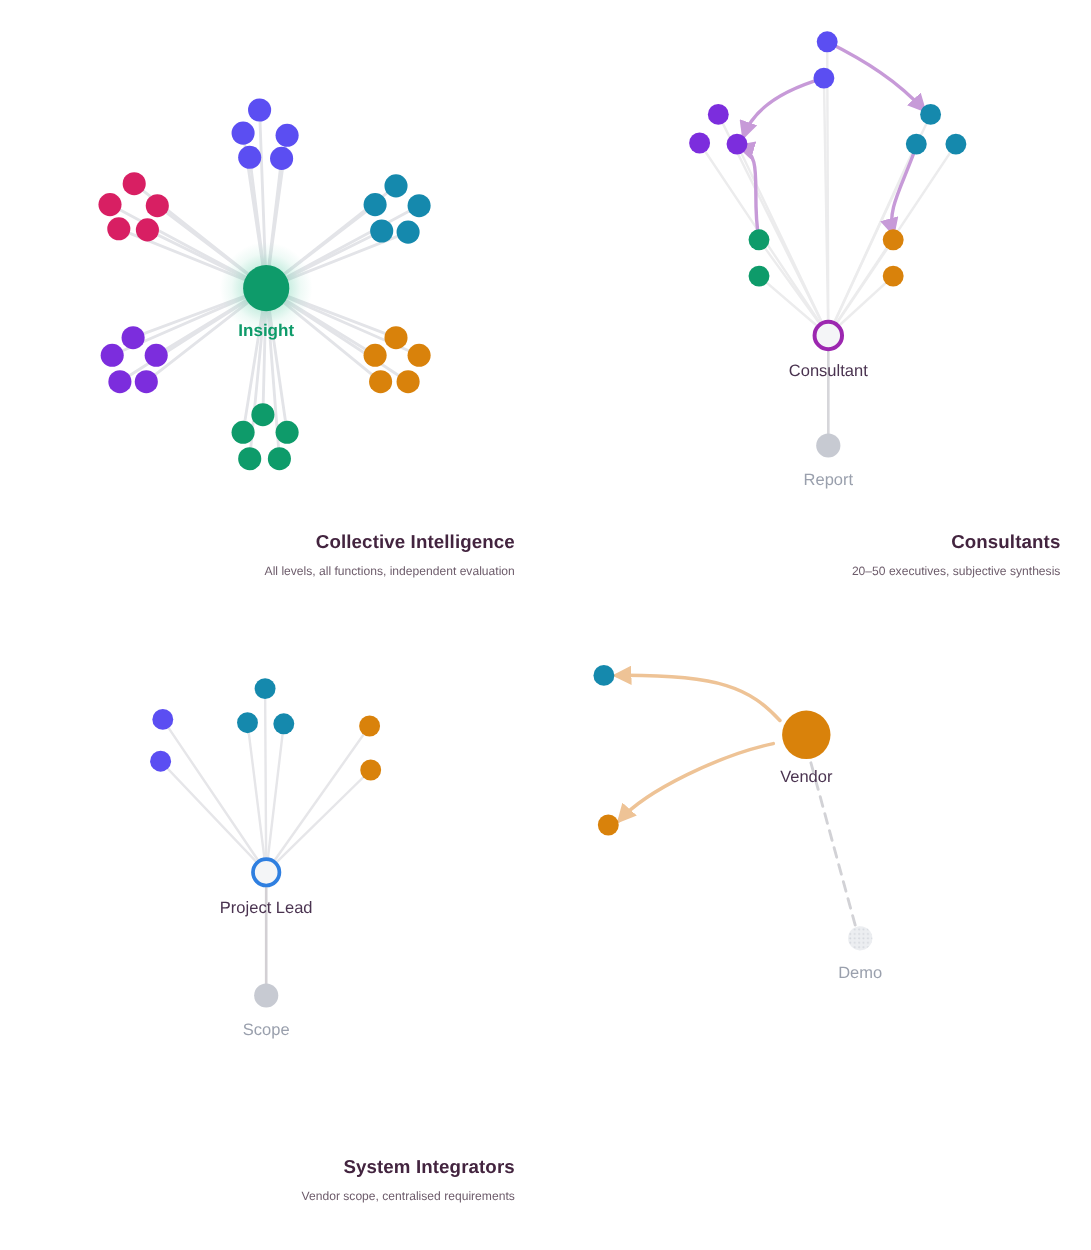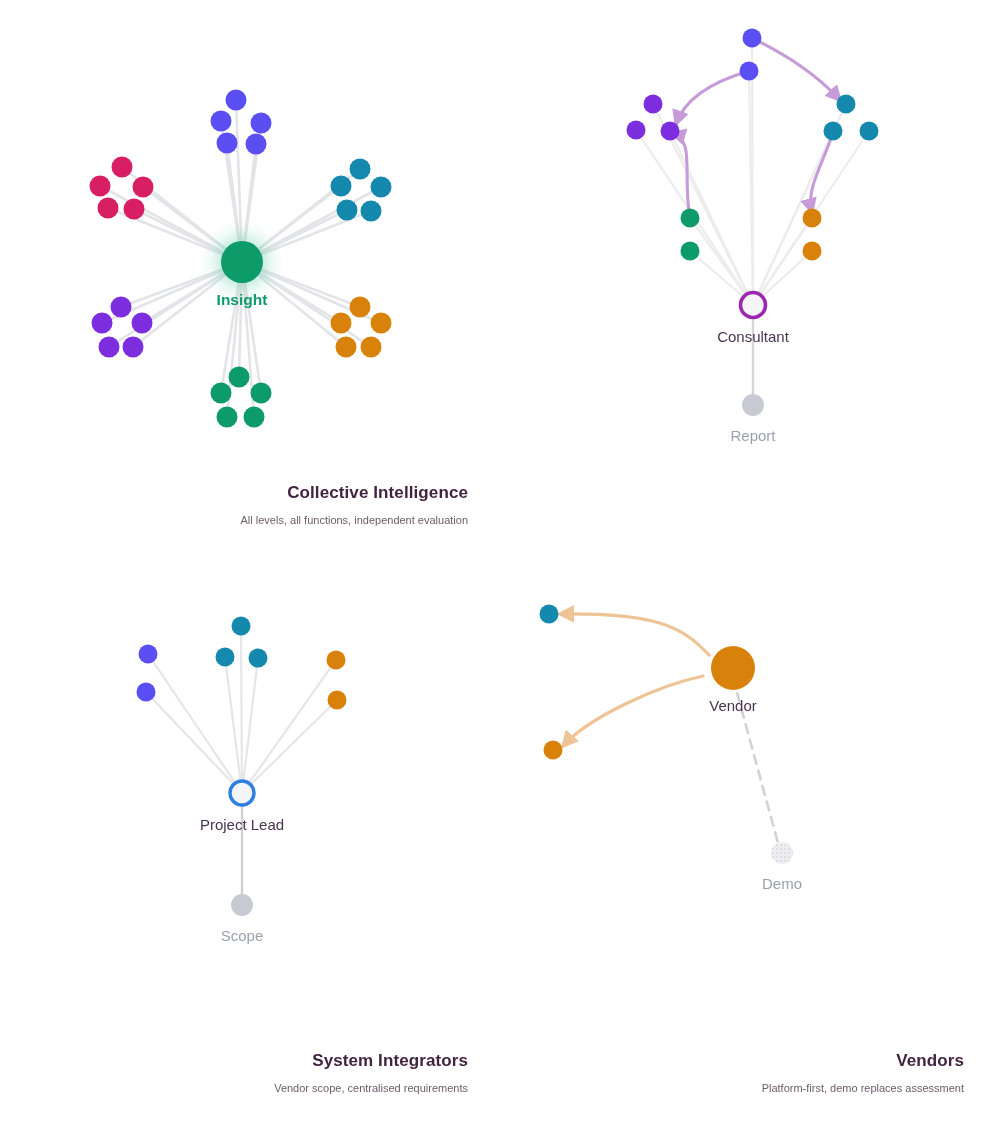--- a/index.html
+++ b/index.html
@@ -221,20 +221,24 @@
 
       <line x1="257" y1="305" x2="257" y2="405" stroke="#d6d6da" stroke-width="2.4"></line>
 
       <circle cx="257" cy="305" r="12.5" fill="#f4f5f7" stroke="#9c27b0" stroke-width="3.6"></circle>
       <text class="node-label" x="257" y="342" text-anchor="middle" font-size="15" fill="#4a3350">Consultant</text>
 
       <circle cx="257" cy="405" r="11" fill="#c7cad2"></circle>
       <text class="node-label" x="257" y="441" text-anchor="middle" font-size="15" fill="#9aa0ad">Report</text>
     </svg>
 
+    <div class="caption">
+      <div class="caption-title">Consultants</div>
+      <div class="caption-sub">20–50 executives, subjective synthesis</div>
+    </div>
   </div>
 
   <div class="panel">
     <svg class="viz" viewBox="0 0 496 480">
 
       <g stroke="#e6e6e9" stroke-width="2.2" stroke-linecap="round" fill="none">
         <line x1="242" y1="225" x2="148" y2="86"></line>
         <line x1="242" y1="225" x2="146" y2="124"></line>
         <line x1="242" y1="225" x2="241" y2="58"></line>
         <line x1="242" y1="225" x2="225" y2="89"></line>
@@ -294,19 +298,15 @@
       <circle cx="53" cy="46" r="9.5" fill="#1589ad"></circle>
       <circle cx="57" cy="182" r="9.5" fill="#d9820b"></circle>
 
       <circle cx="237" cy="100" r="22" fill="#d9820b"></circle>
       <text class="node-label" x="237" y="143" text-anchor="middle" font-size="15" fill="#4a3350">Vendor</text>
 
       <circle cx="286" cy="285" r="11" fill="url(#dotGrey)"></circle>
       <text class="node-label" x="286" y="321" text-anchor="middle" font-size="15" fill="#9aa0ad">Demo</text>
     </svg>
 
-    <div class="caption">
-      <div class="caption-title">Vendors</div>
-      <div class="caption-sub">Platform-first, demo replaces assessment</div>
-    </div>
   </div>
 
 </div>
 
 </body></html>

